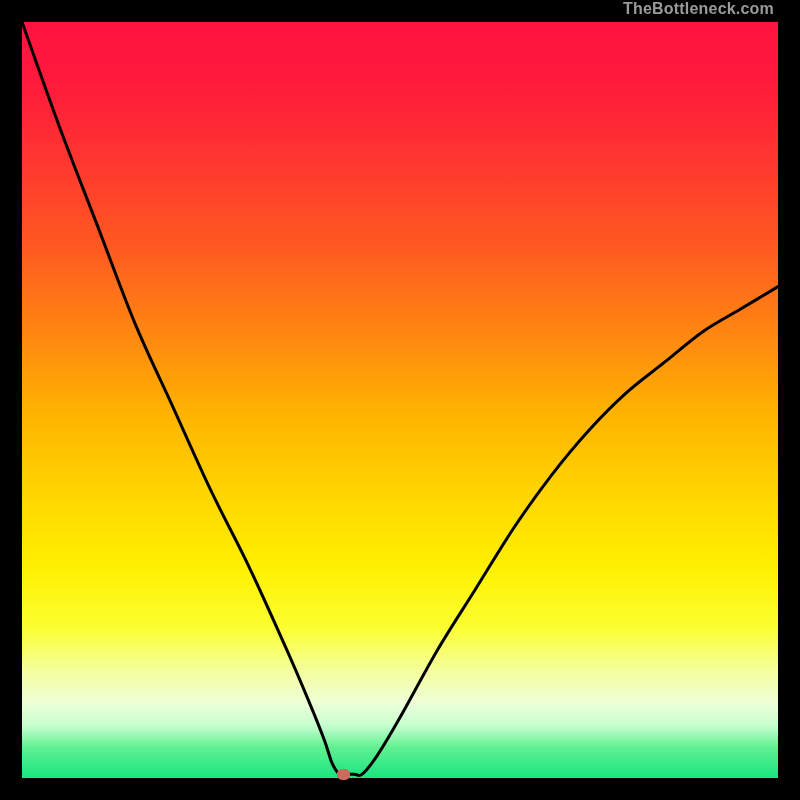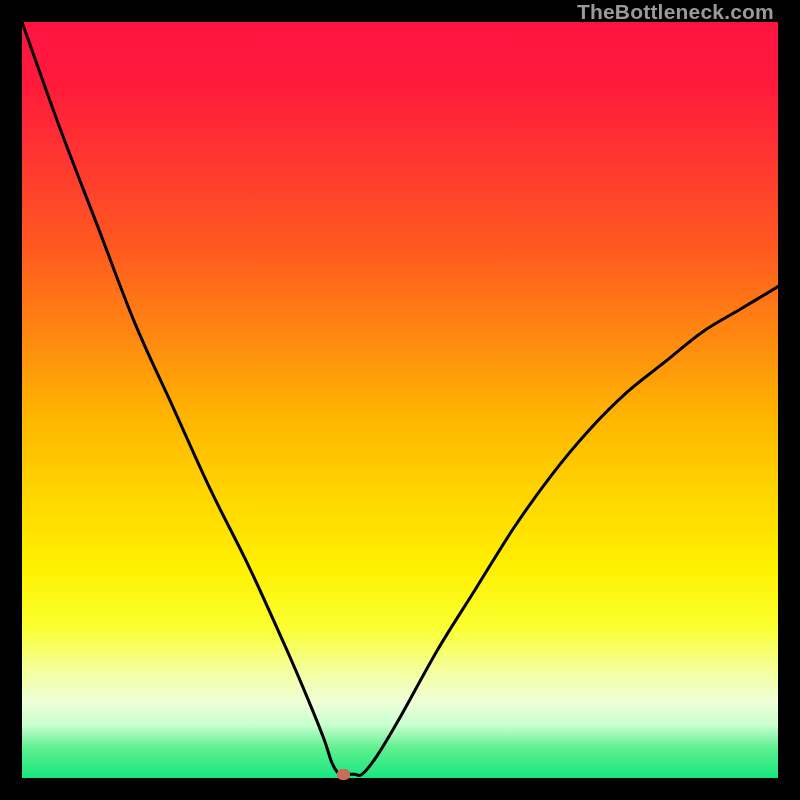--- a/index.html
+++ b/index.html
@@ -39,21 +39,21 @@
       #eeffd8 90%,
       #c8ffd0 93%,
       #60f090 96%,
       #17e680 100%);
   }
   .watermark {
     position: absolute;
     top: 0px;
     right: 26px;
     color: #9a9a9a;
-    font-size: 21px;
+    font-size: 16px;
     font-weight: 600;
     letter-spacing: 0.2px;
     user-select: none;
   }
   svg.curve {
     position: absolute;
     left: 22px;
     top: 22px;
     width: 756px;
     height: 756px;

